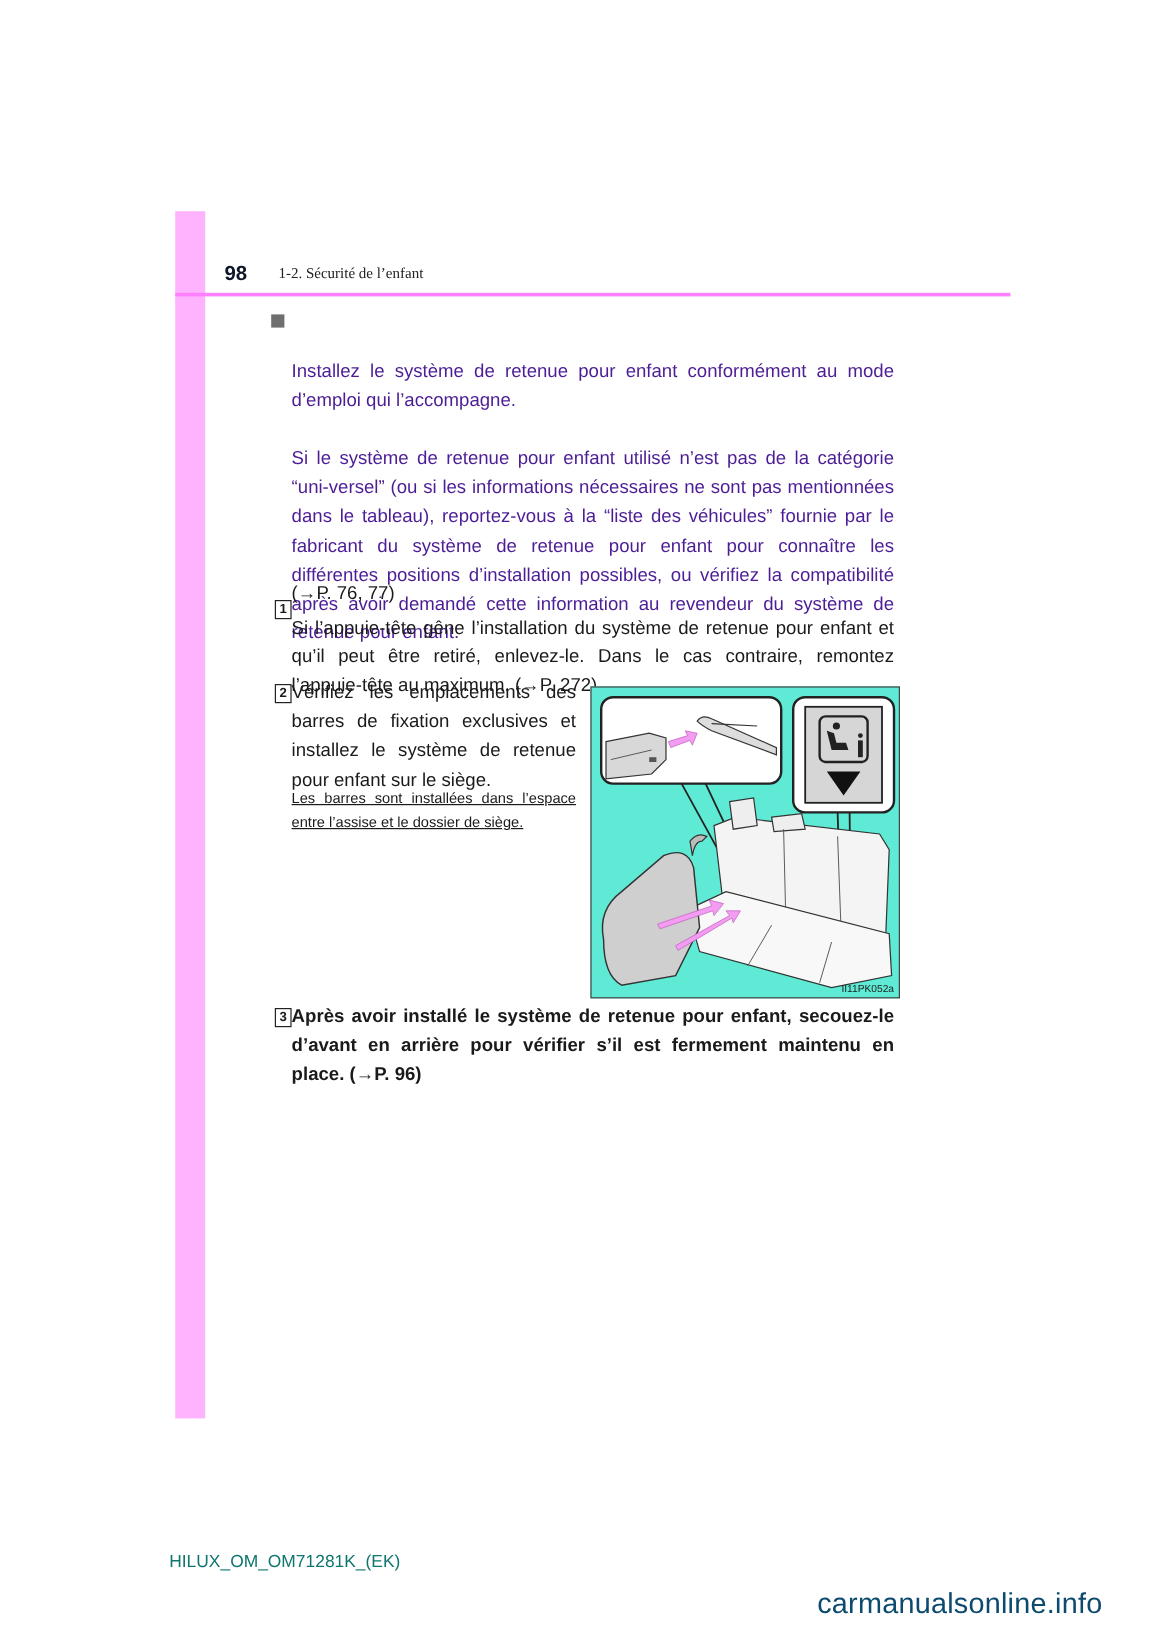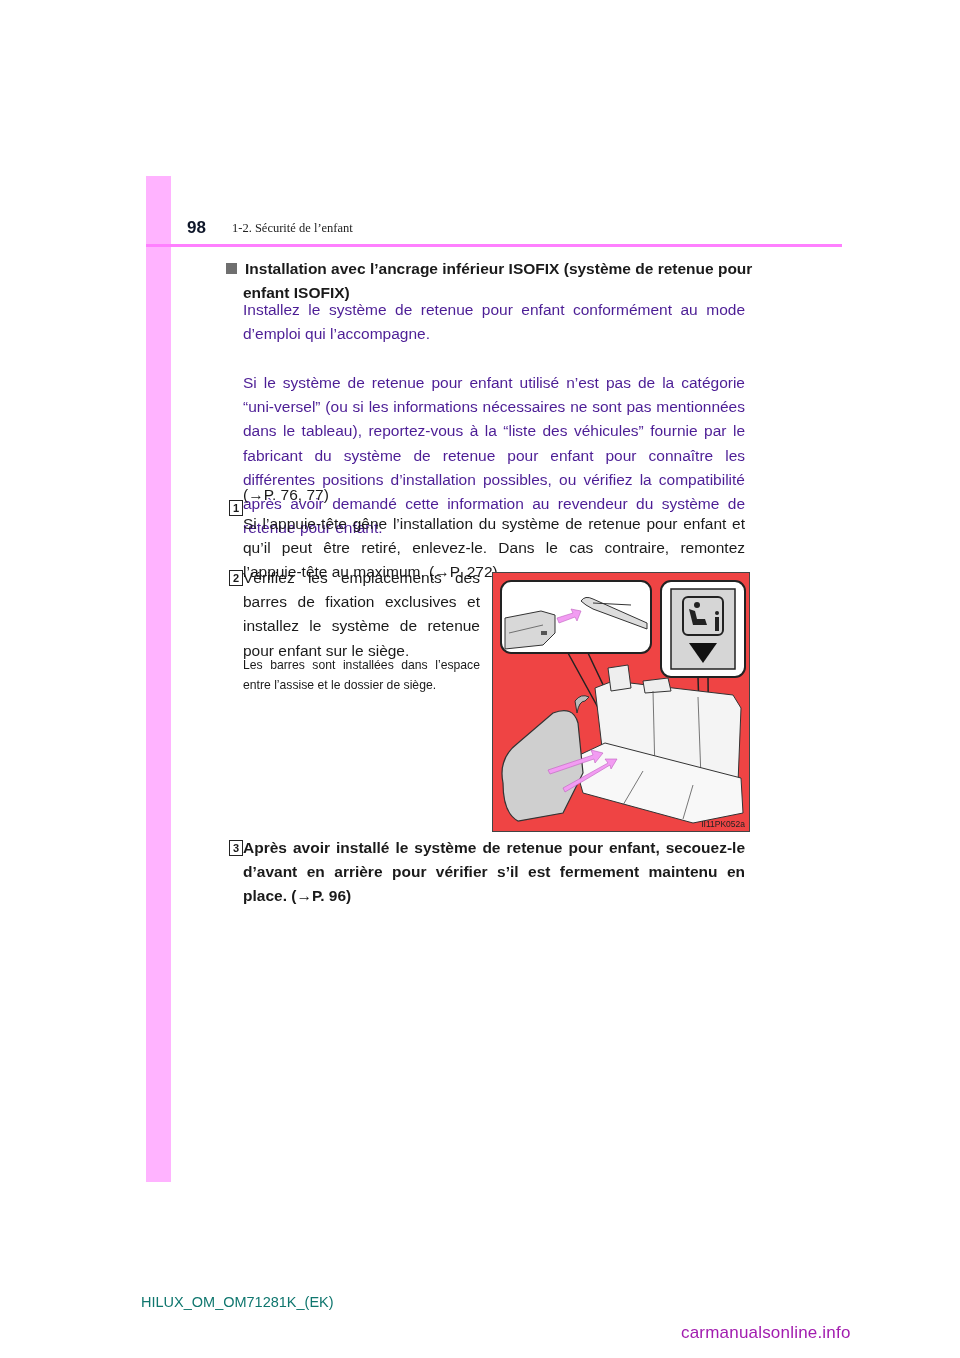--- a/index.html
+++ b/index.html
@@ -23,42 +23,42 @@
   .ref { position:absolute; left:243px; top:468px; font-size:15.5px; line-height:24px;margin-top:15px; }
 
   .step { position:absolute; font-size:15.5px; line-height:24.2px; text-align:justify; color:#1a1a1a; }
   .stepnum { position:absolute; width:12px; height:14px; border:1px solid #222; font-size:11px; font-weight:bold;
              line-height:14px; text-align:center; background:#fff; }
   .s1num { left:229px; top:500px; }
   .s1 { left:243px; top:496px; width:502px;margin-top:16px; }
   .s2num { left:229px; top:570px; }
   .s2 { left:243px; top:566px; width:237px; }
   .s2note { position:absolute; left:243px; top:656px; width:237px; font-size:12.2px; line-height:19.5px;
-            text-align:justify; color:#1a1a1a; }
+            text-align:justify; color:#1a1a1a;text-decoration:underline; }
   .s3num { left:229px; top:840px; }
   .s3 { left:243px; top:836px; width:502px;font-weight:bold; }
 
   .figure { position:absolute; left:492px; top:572px; width:258px; height:260px; border:1px solid #444;
-            background:#ef4444; box-sizing:border-box; }
+            background:#5eead4; box-sizing:border-box; }
   .figure svg { position:absolute; left:0; top:0; }
   .figcode { position:absolute; right:4px; bottom:2px; font-size:8.5px; color:#222; }
 
   .footer { position:absolute; left:141px; top:1294px; font-size:14.5px; color:#0f766e; }
-  .watermark { position:absolute; left:681px; top:1323px; font-size:17px; color:#a21caf; letter-spacing:0.2px; }
+  .watermark { position:absolute; left:681px; top:1323px; font-size:24px; color:#0c4a6e; letter-spacing:0.2px; }
 </style>
 </head>
 <body>
 
 <div class="sidebar"></div>
 <div class="page-num">98</div>
 <div class="section-title">1-2. Sécurité de l’enfant</div>
 <div class="rule"></div>
 
 <div class="heading heading-wrap">
-  <span class="bullet"></span><span class="htext">Installation avec l’ancrage inférieur ISOFIX (système de retenue pour enfant ISOFIX)</span>
+  <span class="bullet"></span>
 </div>
 
 <div class="para p1">Installez le système de retenue pour enfant conformément au mode d’emploi qui l’accompagne.</div>
 <div class="para p2">Si le système de retenue pour enfant utilisé n’est pas de la catégorie “uni-versel” (ou si les informations nécessaires ne sont pas mentionnées dans le tableau), reportez-vous à la “liste des véhicules” fournie par le fabricant du système de retenue pour enfant pour connaître les différentes positions d’installation possibles, ou vérifiez la compatibilité après avoir demandé cette information au revendeur du système de retenue pour enfant.</div>
 <div class="ref">(→P. 76, 77)</div>
 
 <div class="stepnum s1num">1</div>
 <div class="step s1">Si l’appuie-tête gêne l’installation du système de retenue pour enfant et qu’il peut être retiré, enlevez-le. Dans le cas contraire, remontez l’appuie-tête au maximum. (→P. 272)</div>
 
 <div class="stepnum s2num">2</div>

